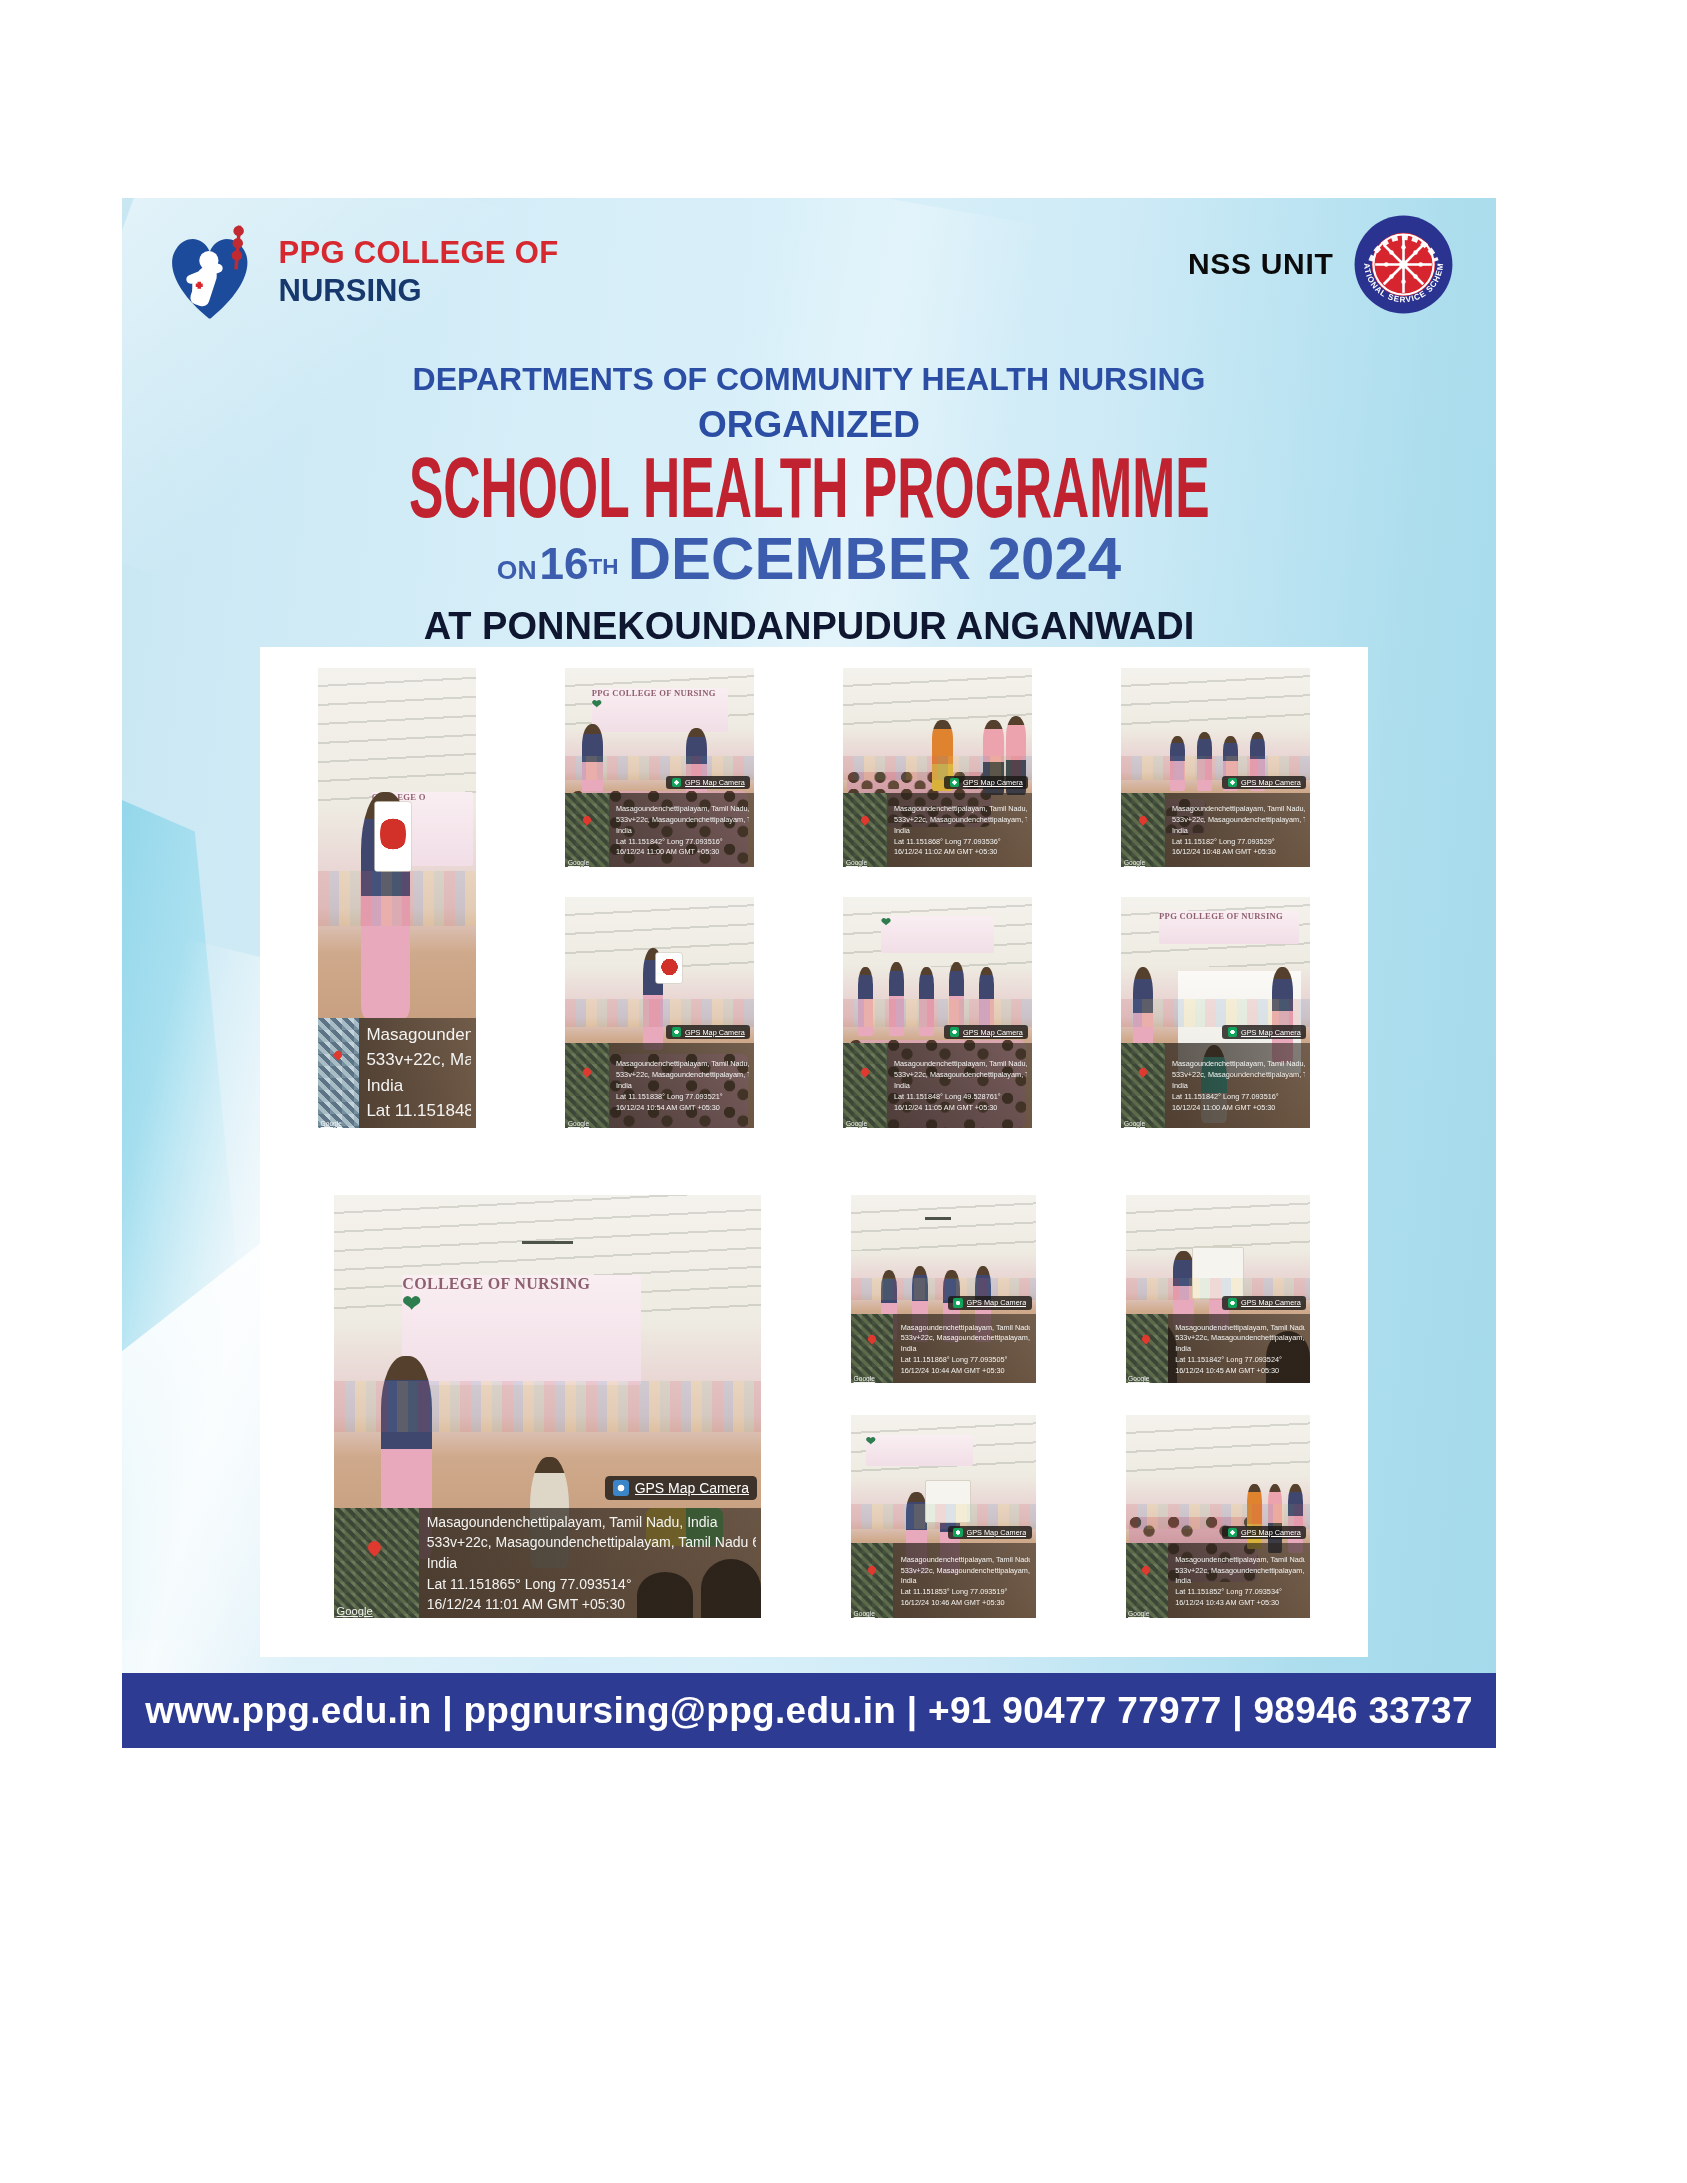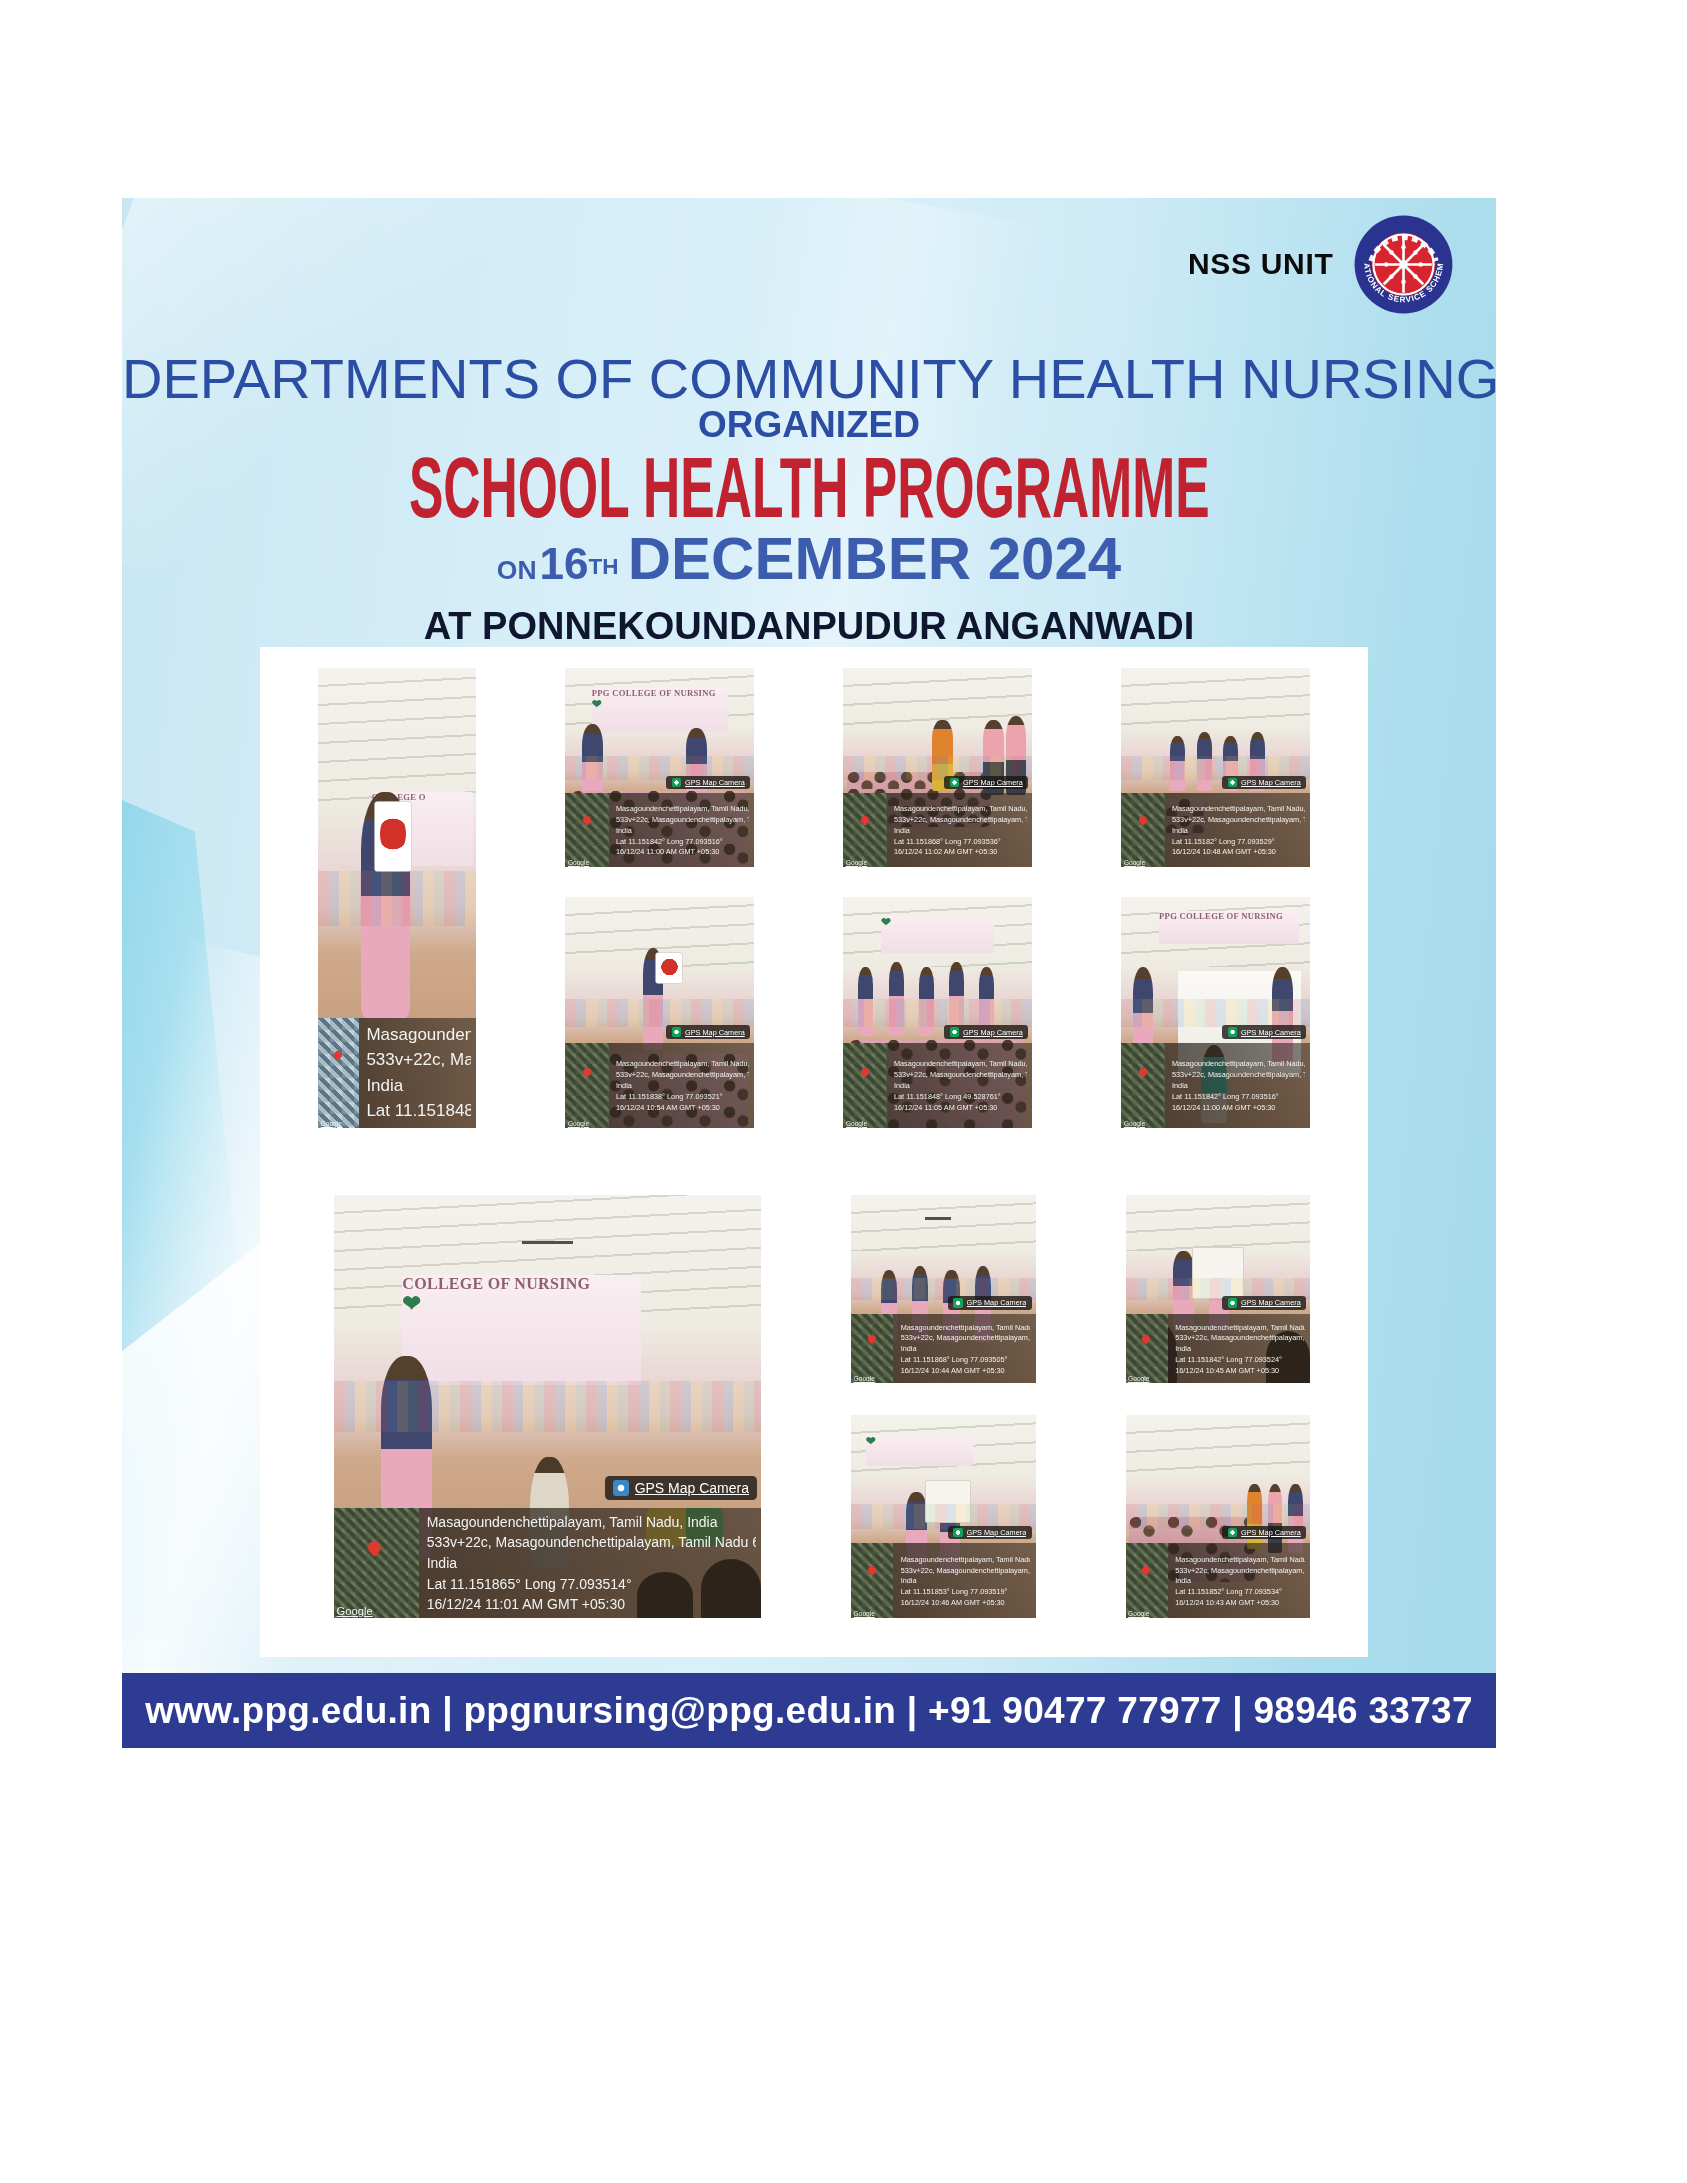--- a/index.html
+++ b/index.html
@@ -25,21 +25,21 @@
   
   .brand{position:absolute;left:37px;top:17px;display:flex;align-items:center;gap:14.6px;}
   .brand-txt{display:flex;flex-direction:column;line-height:1.04;}
   .brand-l1{font-size:31px;font-weight:bold;color:#d7282f;letter-spacing:0.3px;}
   .brand-l2{font-size:31px;font-weight:bold;color:#17386d;margin-top:5.3px;}
   .nss{position:absolute;right:41px;top:14.6px;display:flex;align-items:center;gap:18.5px;}
   .nss-label{font-size:30px;font-weight:bold;color:#0b0b0b;letter-spacing:0.7px;}
 
   
   .titleblock{position:absolute;left:0;right:0;top:165px;text-align:center;}
-  .t1{font-size:56px;line-height:32px;font-weight:normal;color:#2b4da3;white-space:nowrap;}
+  .t1{font-size:32px;line-height:32px;font-weight:bold;color:#2b4da3;white-space:nowrap;}
   .t2{margin-top:16px;font-size:37px;line-height:28px;font-weight:bold;color:#2b4da3;}
   .t3{margin-top:16px;font-size:86px;line-height:64px;font-weight:bold;color:#c0222f;white-space:nowrap;}
   .t3 b{display:inline-block;transform:scaleX(.60);font-weight:bold;}
   .t4{margin-top:22.5px;line-height:34px;color:#3c5cae;font-weight:bold;white-space:nowrap;}
   .t4 .on{font-size:26.5px;margin-top:32px;}
   .t4 .d{font-size:44px;}
   .t4 .sup{font-size:22.5px;vertical-align:super;}
   .t4 .rest{font-size:60px;margin-left:9.3px;}
   .t5{margin-top:20px;font-size:38px;line-height:29px;font-weight:bold;color:#0f1630;white-space:nowrap;}
 
@@ -131,20 +131,38 @@
 <body>
 
 <div class="page">
   <div class="poster">
     <i class="deco deco-top"></i>
     <i class="deco deco-center"></i>
     <i class="deco deco-mid"></i>
     <i class="deco deco-streak"></i>
     <i class="deco deco-bottom"></i>
 
+    <div class="brand">
+      <svg width="105" height="114" viewBox="0 0 120 130">
+        <path d="M57 118 C22 90 6 58 20 38 C32 21 52 26 58 42 C64 26 84 21 96 38 C110 58 94 90 59 118 Z" fill="#1d4b9b"></path>
+        <circle cx="57" cy="52" r="11" fill="#ffffff"></circle>
+        <rect x="40" y="60" width="22" height="44" rx="8" fill="#ffffff" transform="rotate(18 51 82)"></rect>
+        <rect x="30" y="62" width="44" height="10" rx="5" fill="#ffffff" transform="rotate(-22 52 67)"></rect>
+        <rect x="38" y="72" width="16" height="16" rx="2" fill="#ffffff"></rect>
+        <path d="M42 80 h8 M46 76 v8" stroke="#d7282f" stroke-width="4"></path>
+        <line x1="92" y1="12" x2="88" y2="62" stroke="#c22a32" stroke-width="4"></line>
+        <circle cx="91" cy="18" r="6" fill="#c22a32"></circle>
+        <circle cx="90" cy="32" r="6" fill="#c22a32"></circle>
+        <circle cx="89" cy="46" r="6" fill="#c22a32"></circle>
+      </svg>
+      <div class="brand-txt">
+        <span class="brand-l1">PPG COLLEGE OF</span>
+        <span class="brand-l2">NURSING</span>
+      </div>
+    </div>
 
     <div class="nss">
       <span class="nss-label">NSS UNIT</span>
       <svg width="103" height="103" viewBox="0 0 120 120">
         <circle cx="60" cy="60" r="57" fill="#2a3390"></circle>
         <circle cx="60" cy="60" r="37" fill="#d6252e"></circle>
         <circle cx="60" cy="60" r="35" fill="none" stroke="#ffffff" stroke-width="2.5"></circle>
         <g stroke="#ffffff" stroke-width="3">
           <line x1="60" y1="60" x2="60" y2="27"></line>
             <line x1="60" y1="60" x2="60" y2="93"></line>

